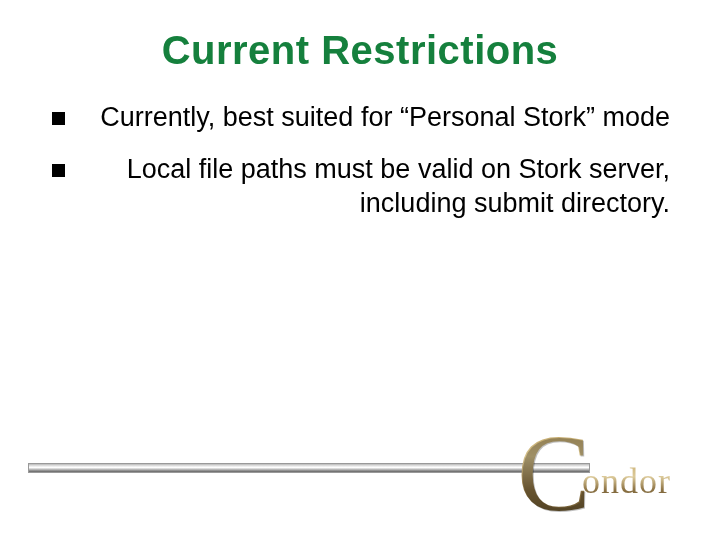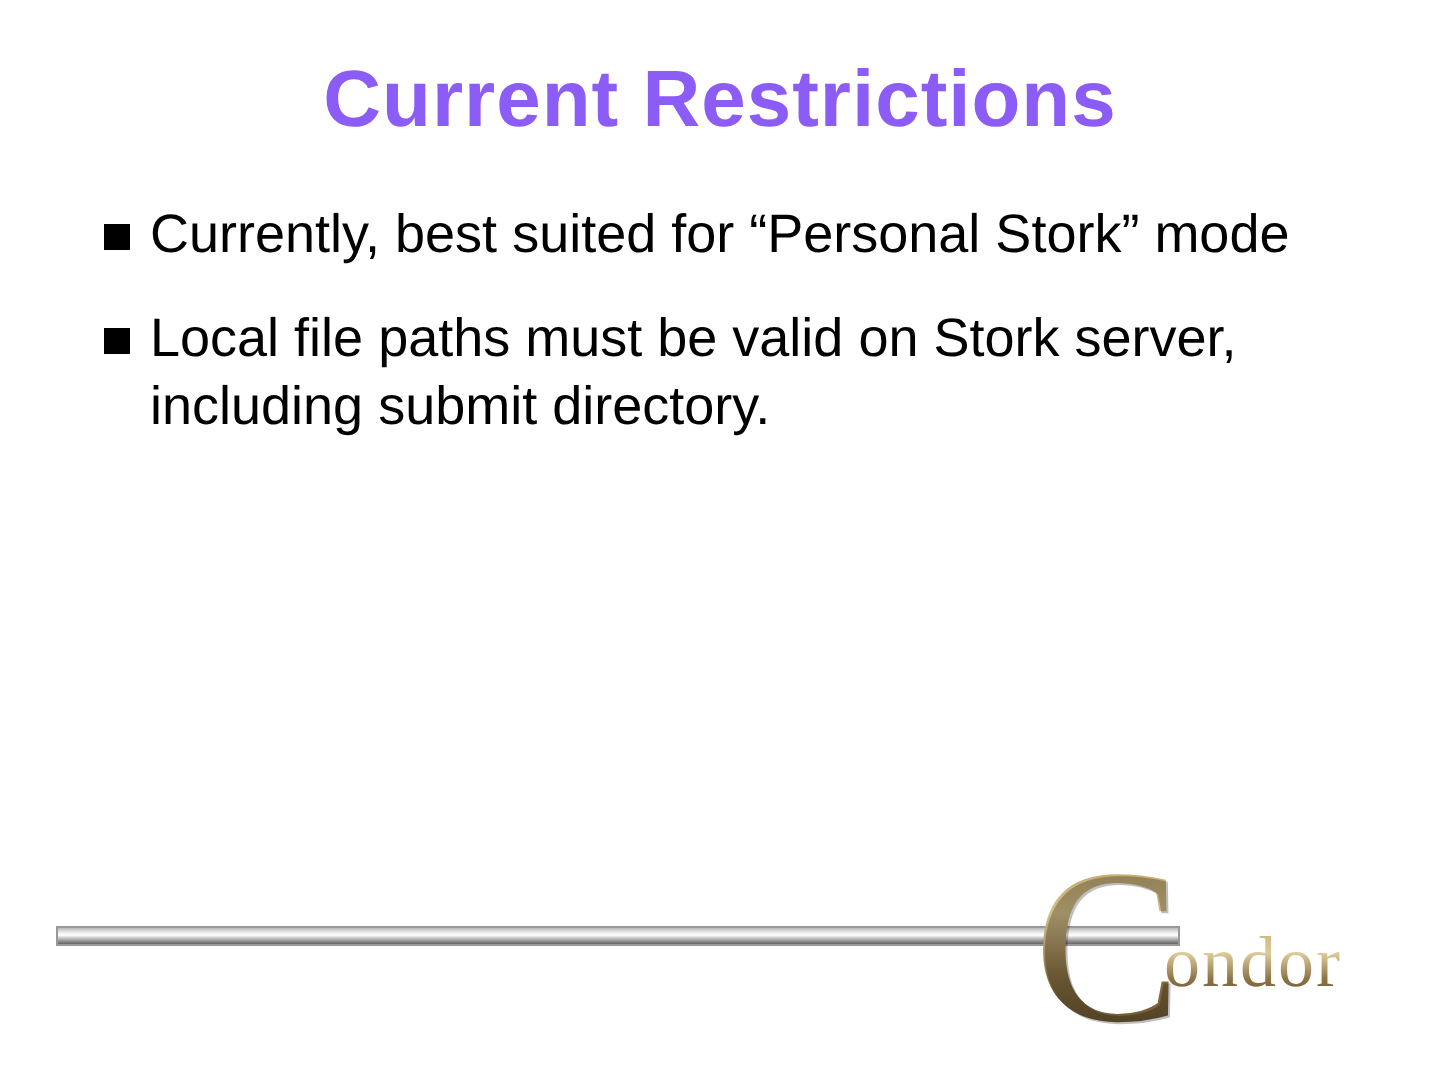--- a/index.html
+++ b/index.html
@@ -16,33 +16,34 @@
   .slide {
     width: 720px;
     height: 540px;
     position: relative;
     box-sizing: border-box;
   }
   .title {
     text-align: center;
     font-size: 40px;
     font-weight: bold;
-    color: #8b5cf6;
+    color: #15803d;
     margin-top: 28px;
     letter-spacing: 0.5px;
   }
   .bullets {
     margin: 28px 50px 0 52px;
     font-size: 27px;
     line-height: 1.25;
   }
   .bullet {
     display: flex;
     align-items: flex-start;
     margin-bottom: 18px;
+    text-align: right;
   }
   .bullet .marker {
     width: 13px;
     height: 13px;
     background: #000;
     flex: 0 0 13px;
     margin-top: 11px;
     margin-right: 10px;
   }
   .bullet .text {

